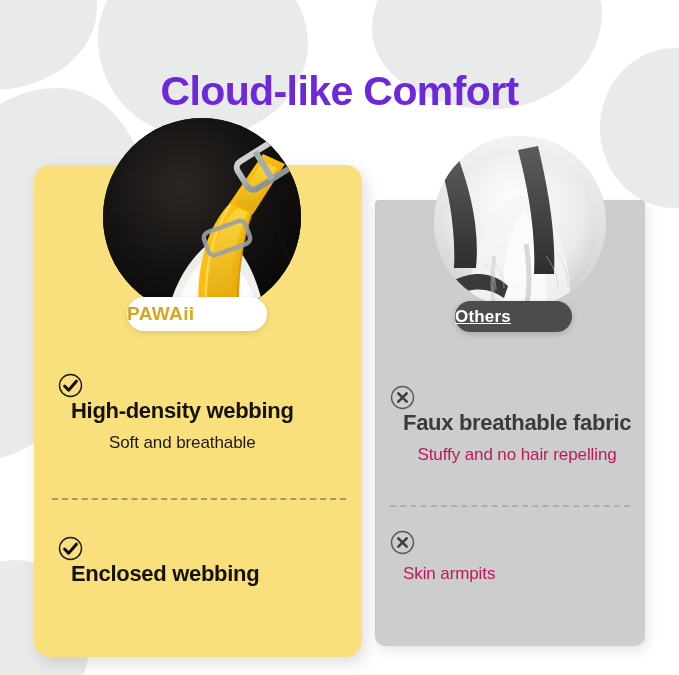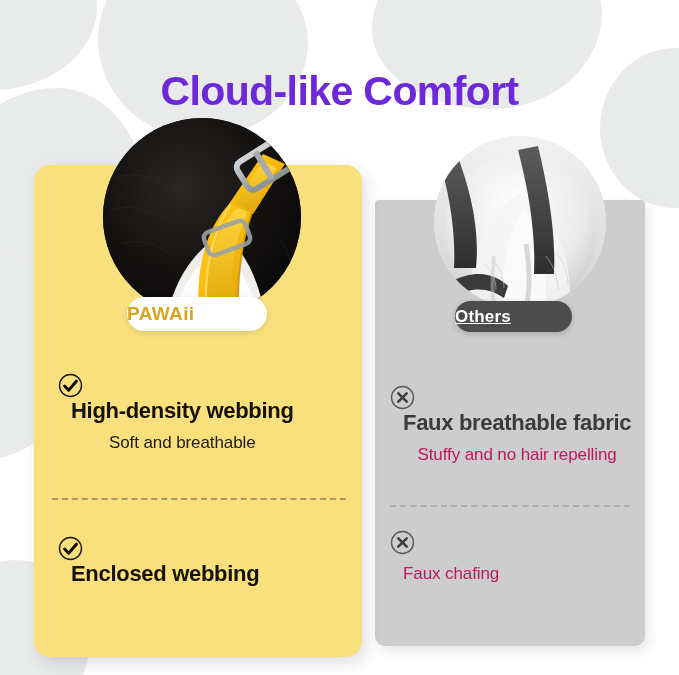--- a/index.html
+++ b/index.html
@@ -376,17 +376,17 @@
   </div>
 
   <div class="feature side-others feat-o2">
     <span class="mark">
       <svg viewBox="0 0 25 25" aria-hidden="true">
         <circle cx="12.5" cy="12.5" r="11" fill="none" stroke="#5a5a5a" stroke-width="1.4"></circle>
         <path d="M8.3 8.3 L16.7 16.7 M16.7 8.3 L8.3 16.7" fill="none" stroke="#3d3d3d" stroke-width="2.6" stroke-linecap="round"></path>
       </svg>
     </span>
     <span class="body">
-      <span class="f-sub" style="display:block">Faux chafing</span>
+      <span class="f-sub" style="display:block">Skin armpits</span>
     </span>
   </div>
 
 </div>
 
 </body></html>

